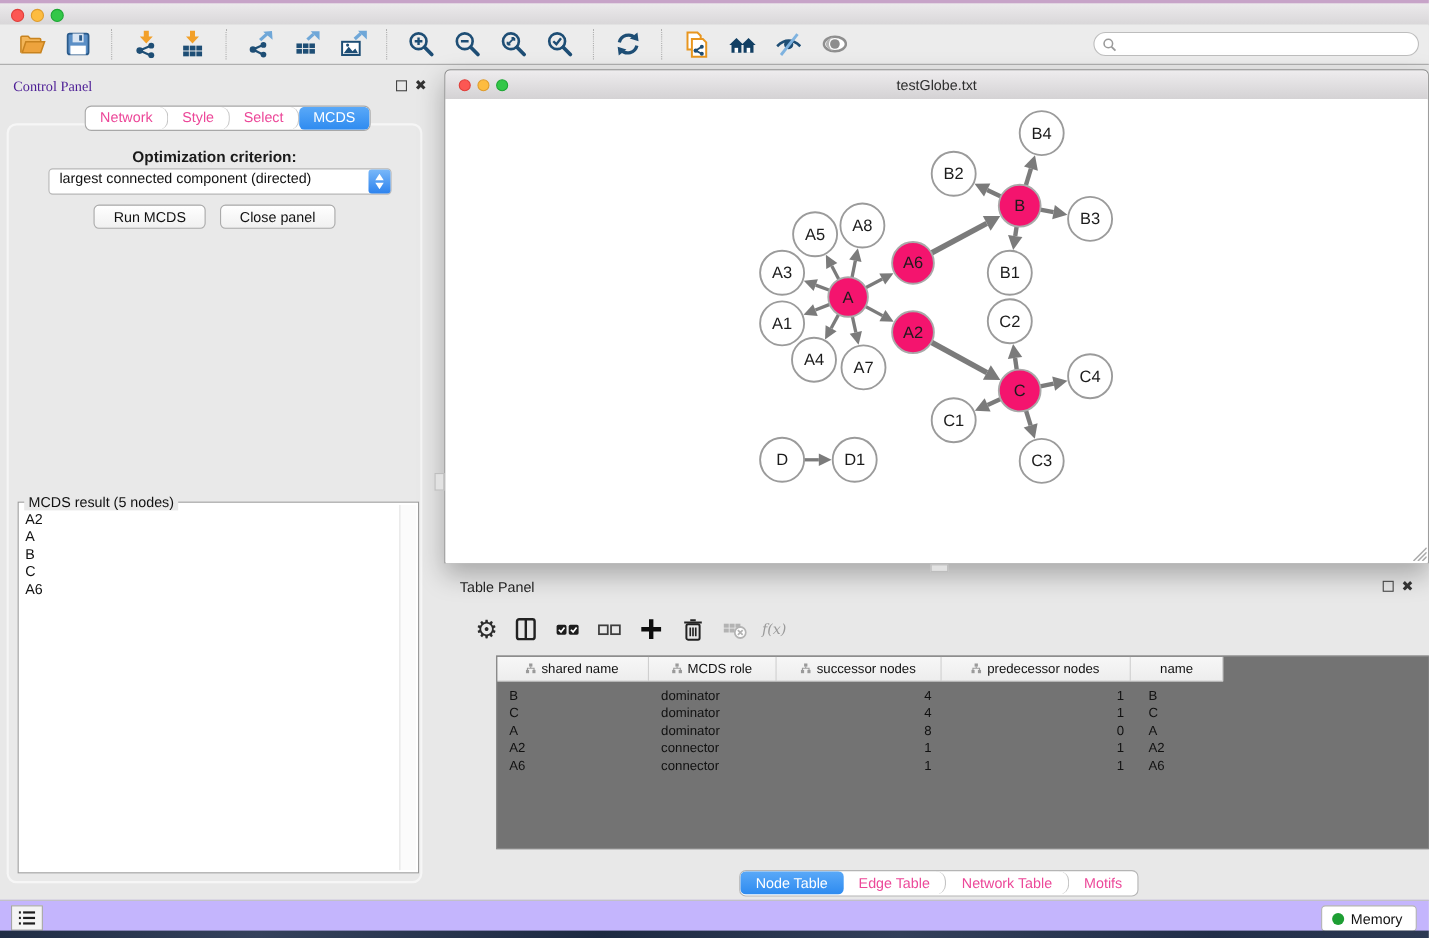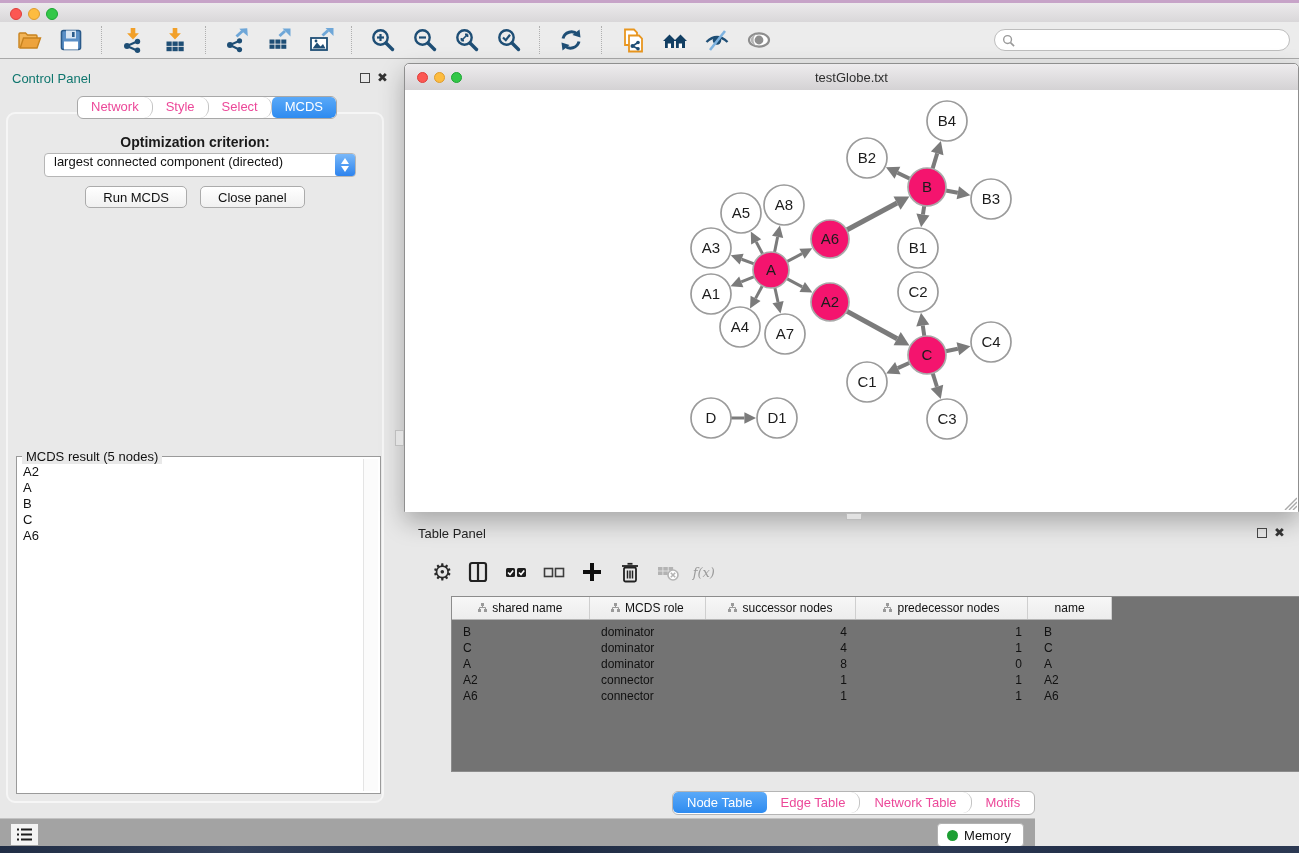--- a/index.html
+++ b/index.html
@@ -24,21 +24,21 @@
     background:#ececec;border-bottom:1px solid #a9a9a9;
     display:flex;align-items:center;padding-left:8px;box-sizing:border-box;}
   .ticon{width:26px;height:26px;margin:0 8px;flex:0 0 auto;cursor:default;}
   .tsep{width:1px;height:28px;border-left:1px dotted #b0b0b0;margin:0 9px;flex:0 0 auto;}
   .searchbox{position:absolute;right:9px;top:7px;width:296px;height:22px;background:#fff;
     border:1px solid #bdbdbd;border-radius:12px;display:flex;align-items:center;box-sizing:border-box;}
   .searchbox svg{margin:0 4px 0 7px;flex:0 0 auto;}
   .searchbox input{border:none;outline:none;background:transparent;flex:1;height:18px;
     font-size:13px;font-family:inherit;}
   
-  .cp-title{position:absolute;top:71px;left:12px;font-size:13px;color:#0f766e;}
+  .cp-title{position:absolute;top:71px;left:12px;font-size:13px;color:#4c1d95;font-family:Liberation Serif, serif;}
   .panel-btns{position:absolute;display:flex;gap:7px;align-items:center;}
   .float-icon{width:10px;height:10px;border:1.6px solid #444;box-sizing:border-box;display:inline-block;}
   .close-icon{font-size:13px;font-weight:bold;color:#333;line-height:10px;}
   .cp-tabs{position:absolute;top:96px;left:77px;height:21px;display:flex;
     border:1px solid #a8a8a8;border-radius:6px;background:#fff;overflow:hidden;z-index:5;}
   .seg{padding:2px 13px 0 13px;font-size:13px;color:#ec4899;border-right:1px solid #c4c4c4;
     height:21px;box-sizing:border-box;border-radius:9px;}
   .seg:last-child{border-right:none;}
   .seg.active{background:linear-gradient(#5aa9f8,#2e8bf0);color:#fff;border-right:none;border-radius:5px;}
   .cp-content{position:absolute;top:112px;left:6px;width:378px;height:691px;
@@ -94,22 +94,22 @@
   .trow:first-of-type{margin-top:4px;}
   .cell{box-sizing:border-box;white-space:nowrap;}
   .c0{width:138px;} .c1{width:117px;} .c2{width:150px;} .c3{width:173px;} .c4{width:84px;}
   .cell.c0{padding-left:11px;} .cell.c1{padding-left:11px;}
   .cell.c2{text-align:right;padding-right:10px;} .cell.c3{text-align:right;padding-right:8px;}
   .cell.c4{padding-left:14px;}
   .tp-tabs{position:absolute;top:791px;left:672px;height:22px;display:flex;
     border:1px solid #b5b5b5;border-radius:6px;background:#fff;overflow:hidden;}
   .tp-tabs .seg{padding:3px 14px 0 14px;}
   
-  .statusbar{position:absolute;top:818px;left:0;width:1035px;height:28px;
-    background:#a3a3a3;border-top:1px solid #c2c2c2;}
+  .statusbar{position:absolute;top:818px;left:0;width:1299px;height:28px;
+    background:#c4b5fd;border-top:1px solid #c2c2c2;}
   .list-btn{position:absolute;top:4px;left:10px;width:27px;height:21px;background:#f4f4f4;
     border:1px solid #a5a5a5;display:flex;align-items:center;justify-content:center;}
   .memory-btn{position:absolute;top:4px;right:11px;height:22px;padding:0 12px 0 9px;
     background:#fff;border:1px solid #b2b2b2;border-radius:4px;
     display:flex;align-items:center;gap:6px;font-size:13px;color:#111;}
   .mem-dot{width:11px;height:11px;border-radius:50%;background:#1d9e33;display:inline-block;}
   .desktop-strip{position:absolute;top:846px;left:0;width:1299px;height:7px;
     background:linear-gradient(90deg,#202d45,#35425c 18%,#1d2a42 42%,#33405a 63%,#222f49 85%,#2c3953);}
 </style>
 </head>

